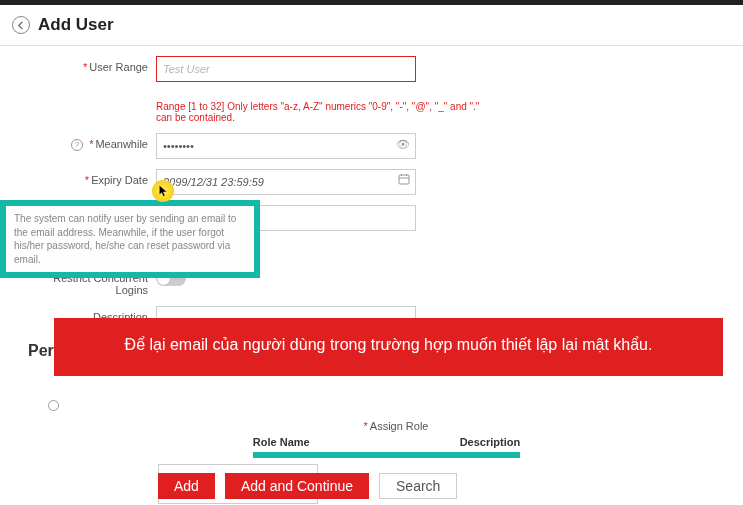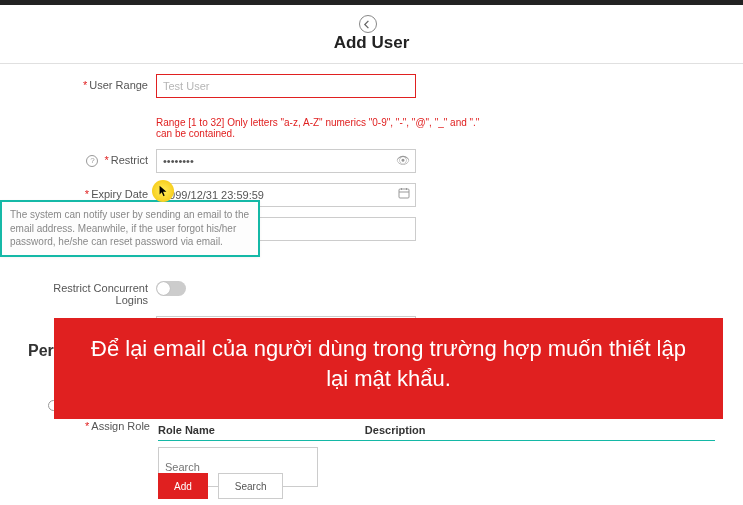--- a/index.html
+++ b/index.html
@@ -15,21 +15,20 @@
   }
   .topbar {
     height: 5px;
     background: #222;
   }
   .header {
     display: flex;
     align-items: center;
     padding: 10px 12px 10px 12px;
     border-bottom: 1px solid #e0e0e0;
-    flex-direction: column;
   }
   .back-circle {
     width: 18px; height: 18px;
     border: 1px solid #888;
     border-radius: 50%;
     display: flex; align-items: center; justify-content: center;
     margin-right: 8px;
     cursor: pointer;
   }
   .back-circle svg { width: 9px; height: 9px; }
@@ -78,24 +77,25 @@
     position: relative;
     top: -1px;
   }
   .input-wrap {
     position: relative;
   }
   .text-input {
     width: 260px;
     height: 24px;
     border: 1px solid #ccc;
-    padding: 4px 6px;
+    padding: 12px 6px;
     font-size: 11px;
     color: #555;
     outline: none;
+    font-style: italic;
   }
   .text-input.highlight {
     border: 1px solid #e02020;
     color: #b5b5b5;
   }
   .helper-text {
     font-size: 10px;
     color: #e02020;
     margin-top: 19px;
     width: 330px;
@@ -136,21 +136,21 @@
     position: absolute;
     top: 1px; left: 1px;
     box-shadow: 0 0 1px rgba(0,0,0,0.3);
   }
   .tooltip-box {
     position: absolute;
     left: 0px;
     top: 200px;
     width: 260px;
     background: #fdfdfd;
-    border: 2px solid #14b8a6;
+    border: 6px solid #14b8a6;
     padding: 6px 8px;
     font-size: 10px;
     color: #888;
     line-height: 1.35;
     box-shadow: 0 1px 3px rgba(0,0,0,0.05);
   }
   .cursor-highlight {
     position: absolute;
     width: 22px; height: 22px;
     border-radius: 50%;
@@ -163,22 +163,22 @@
     z-index: 4;
   }
   .cursor-highlight svg { width: 10px; height: 12px; fill: #000; }
   .overlay-banner {
     position: absolute;
     left: 54px;
     right: 20px;
     top: 318px;
     background: #e02020;
     color: #fff;
-    padding: 16px 28px 26px 28px;
-    font-size: 22px;
+    padding: 16px 28px 20px 28px;
+    font-size: 16px;
     text-align: center;
     line-height: 1.35;
     z-index: 5;
     font-family: Arial, sans-serif;
   }
   .perm-label {
     position: absolute;
     left: 28px;
     top: 342px;
     font-size: 16px;
@@ -197,37 +197,38 @@
     width: 11px; height: 11px; border: 1px solid #999; border-radius: 50%;
   }
   .role-area {
     position: absolute;
     left: 58px;
     right: 28px;
     top: 420px;
   }
   .role-row {
     display: flex;
-    align-items: flex-start;
+    align-items: center;
+    flex-direction: column;
   }
   .role-label {
     width: 100px;
     text-align: right;
     font-size: 11px;
     color: #555;
     padding-right: 8px;
   }
   .role-label .req { color: #e02020; margin-right: 2px; }
   .role-table-head {
     display: flex;
     gap: 150px;
     font-size: 11px;
     font-weight: bold;
     color: #333;
-    border-bottom: 1px solid #14b8a6;
+    border-bottom: 6px solid #14b8a6;
     padding: 4px 0;
     flex: 1;
   }
   .role-search {
     margin-left: 100px;
     margin-top: 6px;
   }
   .role-search input {
     width: 160px;
     height: 40px;
@@ -239,21 +240,21 @@
   .button-row {
     position: absolute;
     left: 158px;
     bottom: 6px;
     display: flex;
     gap: 10px;
   }
   .btn {
     height: 26px;
     padding: 0 16px;
-    font-size: 10px;
+    font-size: 14px;
     border: none;
     cursor: pointer;
     display: flex;
     align-items: center;
   }
   .btn-primary {
     background: #e02020;
     color: #fff;
   }
   .btn-secondary {
@@ -284,21 +285,21 @@
     </div>
     <div class="input-wrap">
       <input class="text-input highlight" value="Test User" style="">
       <div class="helper-text">Range [1 to 32] Only letters "a-z, A-Z" numerics "0-9", "-", "@", "_" and "." can be contained.</div>
     </div>
   </div>
 
   <div class="form-row">
     <div class="form-label">
       <span class="info-icon">?</span>
-      <span class="req">*</span><span>Restrict</span>
+      <span class="req">*</span><span>Meanwhile</span>
     </div>
     <div class="input-wrap">
       <input class="text-input" type="text" value="••••••••" style="">
       <span class="eye-icon">👁</span>
     </div>
   </div>
 
   <div class="form-row">
     <div class="form-label">
       <span class="req">*</span><span>Expiry Date</span>
@@ -367,14 +368,15 @@
       <span>Description</span>
     </div>
   </div>
   <div class="role-search">
     <input placeholder="Search" style="">
   </div>
 </div>
 
 <div class="button-row">
   <button class="btn btn-primary">Add</button>
+  <button class="btn btn-primary">Add and Continue</button>
   <button class="btn btn-secondary">Search</button>
 </div>
 
 </body></html>

